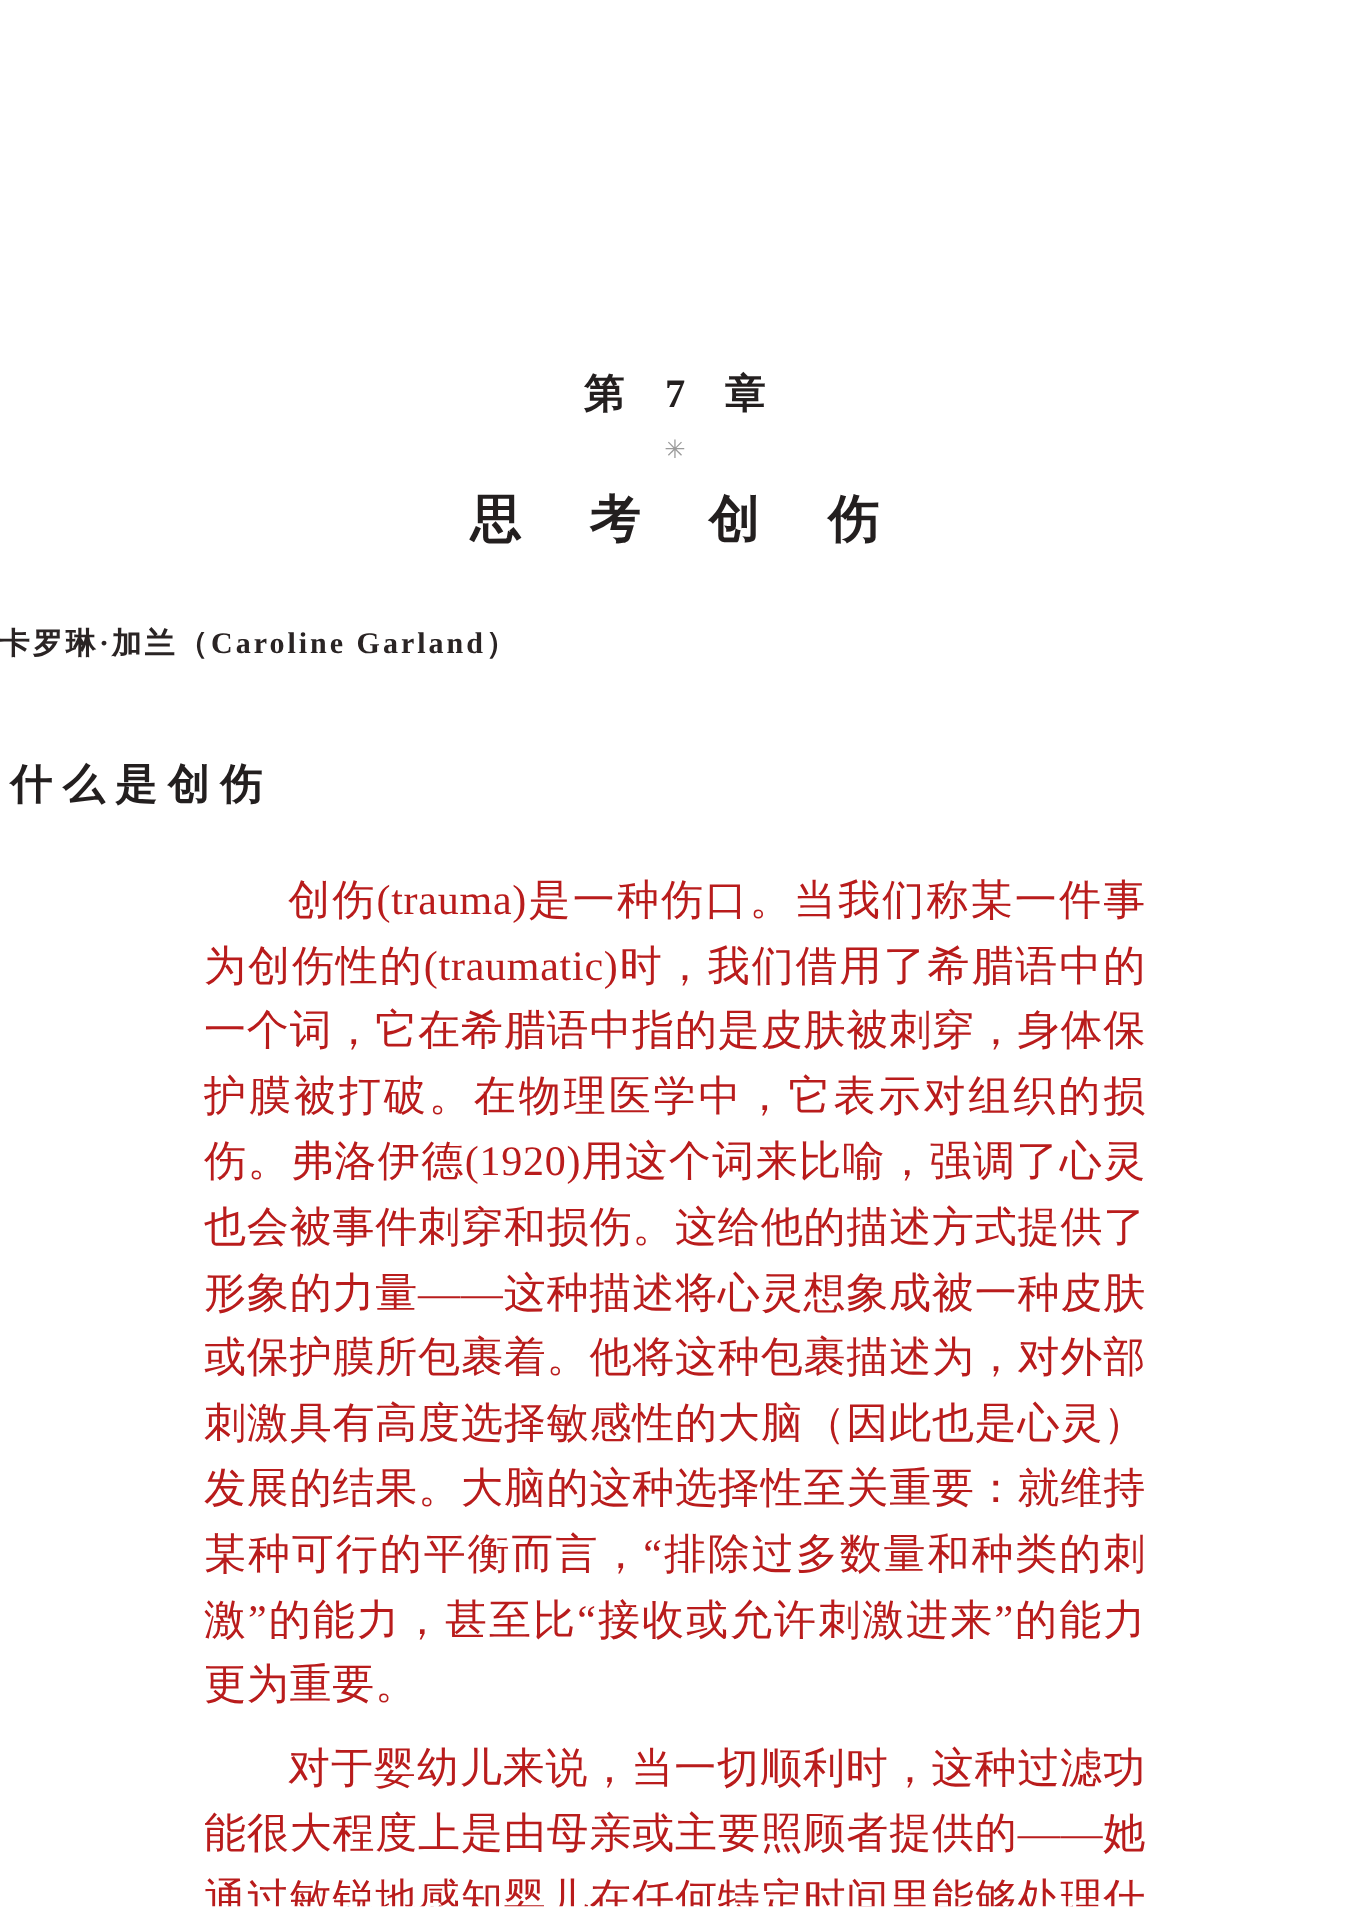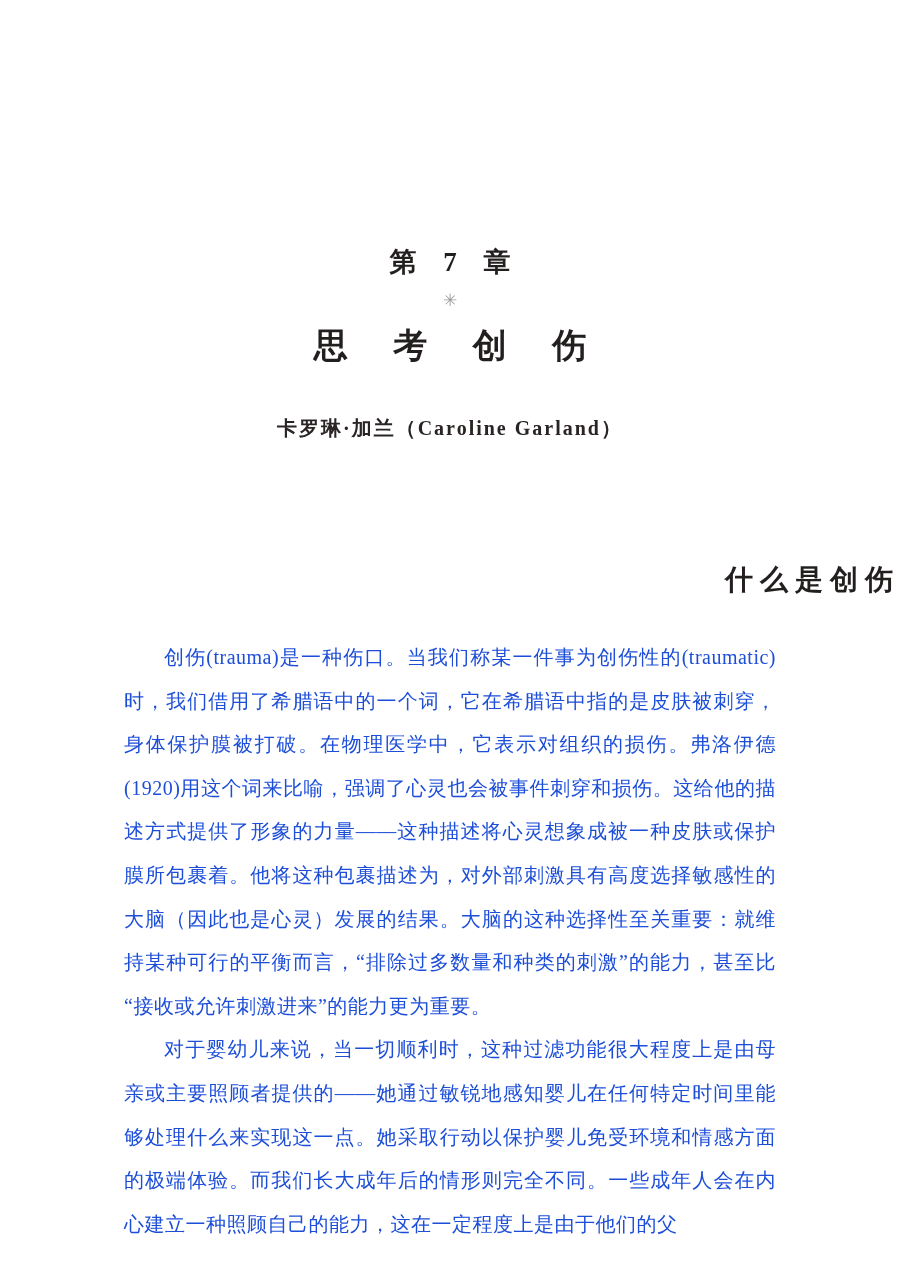--- a/index.html
+++ b/index.html
@@ -40,49 +40,49 @@
     margin-top: 14px;
     font-family: Liberation Sans, sans-serif;
     font-size: 34px;
     font-weight: bold;
     letter-spacing: 18px;
     text-indent: 18px;
     color: #231f1f;
   }
   .byline {
     margin-top: 46px;
-    text-align: center;
+    text-align: left;
     font-family: "Liberation Serif", serif;
     font-size: 20px;
     font-weight: bold;
     letter-spacing: 2px;
     color: #2a2424;
   }
   .section-heading {
-    margin-top: 119px;
-    text-align: right;
+    margin-top: 62px;
+    text-align: left;
     font-family: "Liberation Serif", serif;
     font-size: 28px;
     font-weight: bold;
     letter-spacing: 7px;
     text-indent: 7px;
     color: #231f1f;
   }
   .body-text {
     width: 652px;
     margin: 37px auto 0 auto;
   }
   .body-text p {
-    margin: 0;
+    margin: 12px;
     font-family: "Liberation Serif", serif;
-    font-size: 20px;
+    font-size: 28px;
     line-height: 43.6px;
     text-align: justify;
     text-indent: 2em;
-    color: #1d4ed8;
+    color: #b91c1c;
     letter-spacing: 0.5px;
   }
 </style>
 </head>
 <body>
 
 <div class="page">
 
   <div class="chapter-head">
     <div class="chapter-label">第 7 章</div>

